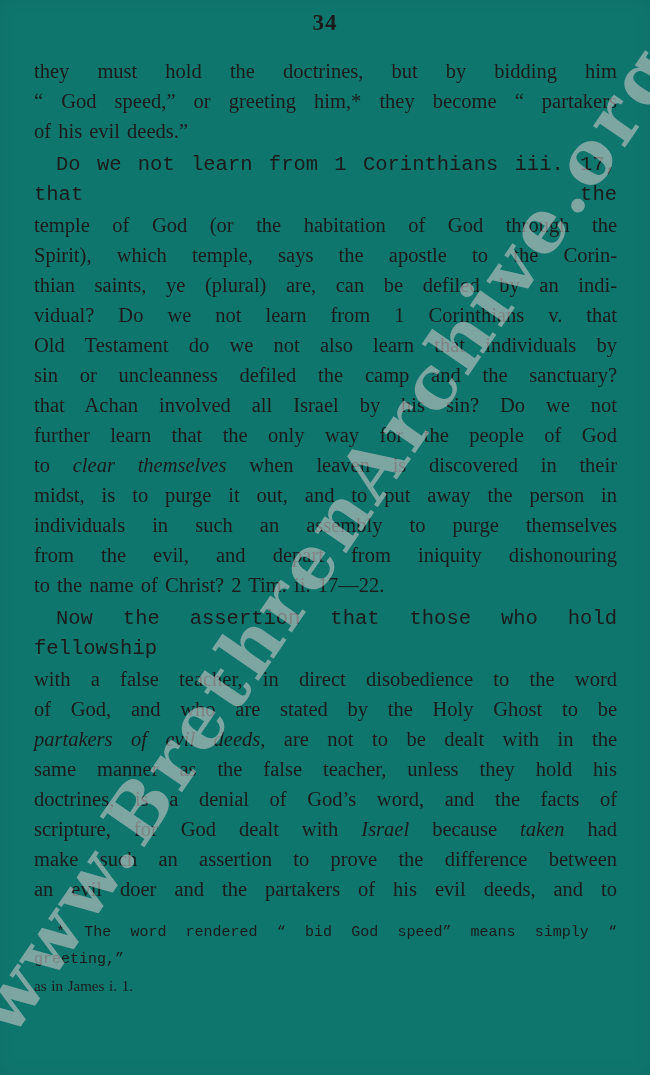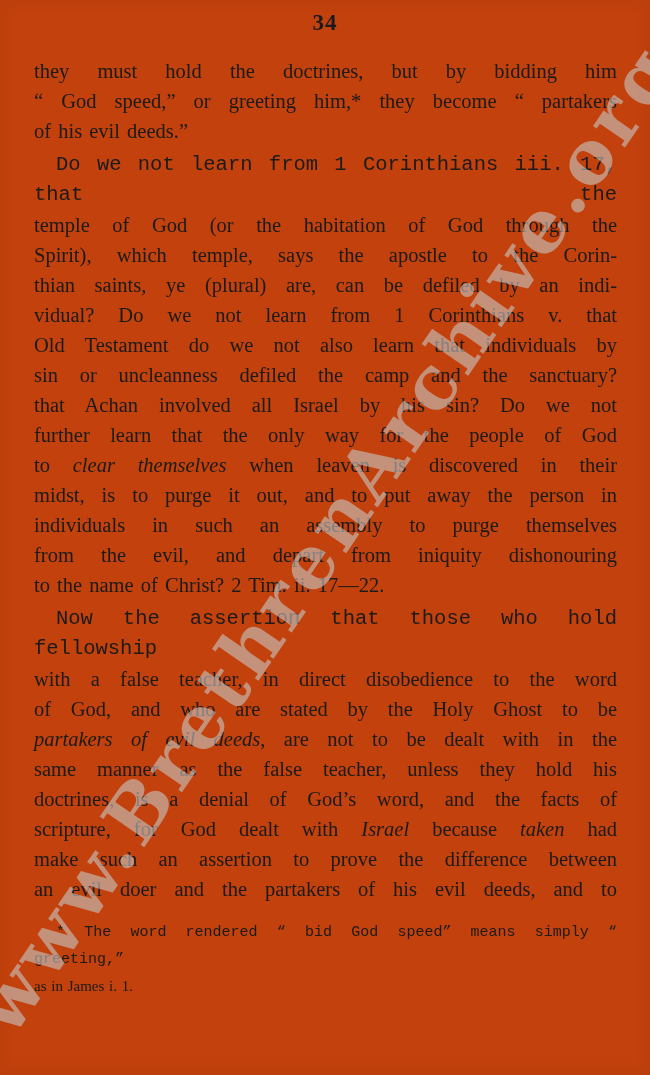--- a/index.html
+++ b/index.html
@@ -2,21 +2,21 @@
 <html><head>
 <meta charset="utf-8">
 <style>
   html, body { margin: 0; padding: 0; }
   body { background: #e8e8e8; }
   .page {
     position: relative;
     width: 650px;
     height: 1075px;
     margin: 0 auto;
-    background: #c2410c;
+    background: #0f766e;
     overflow: hidden;
     font-family: "Liberation Serif", serif;
     color: #1b1b1b;
     box-shadow: inset 0 0 18px rgba(0,0,0,0.05);
   }
   .page-number {
     position: absolute;
     top: 10px;
     left: 0;
     width: 100%;

